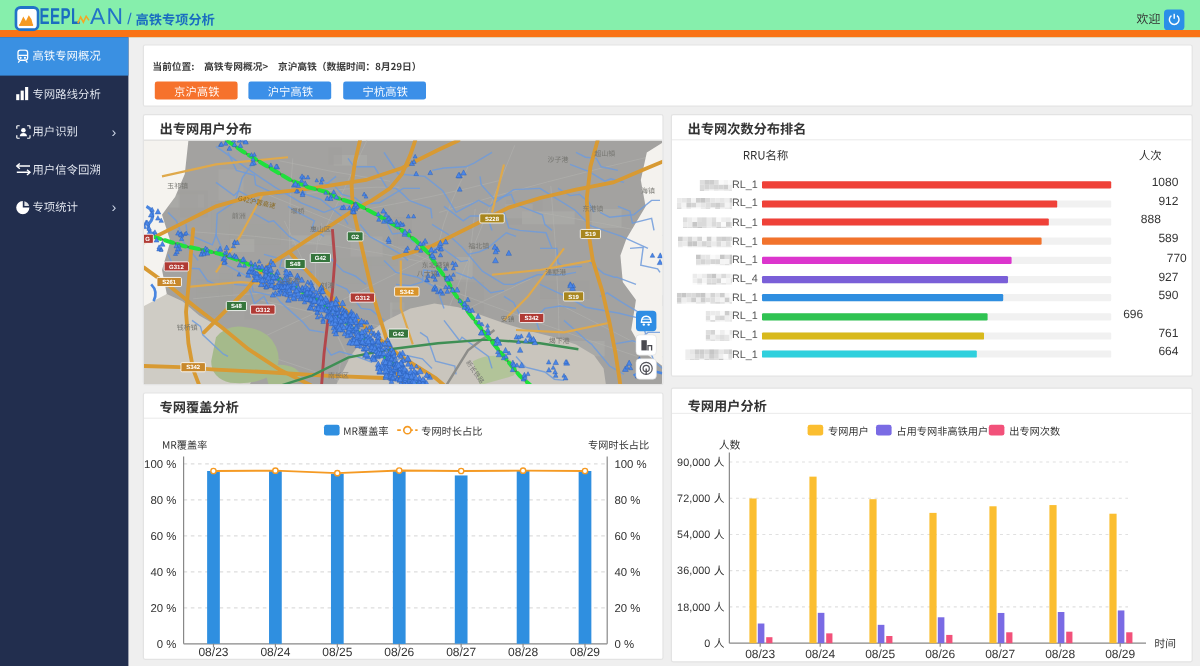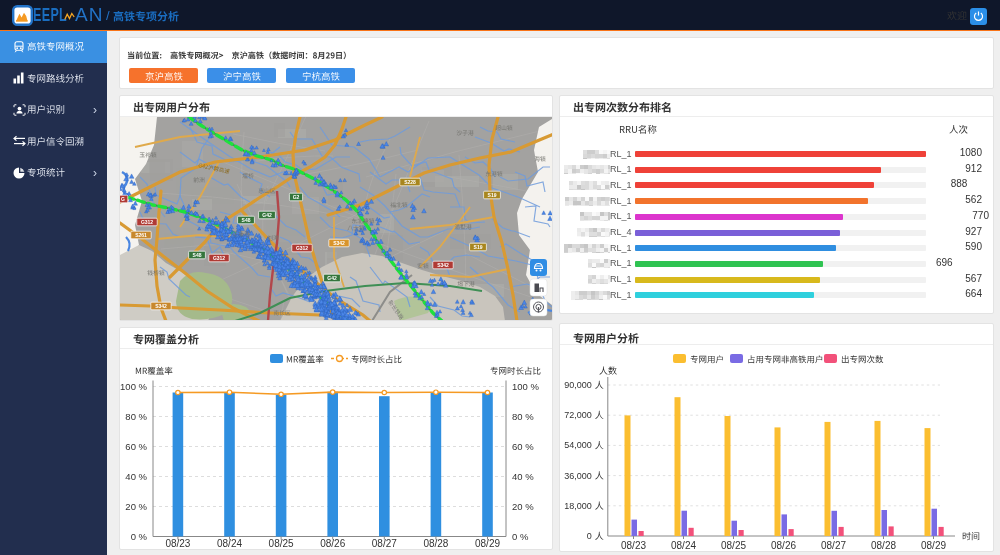--- a/index.html
+++ b/index.html
@@ -126,21 +126,21 @@
       <path id="gr65f6" d="M474 452C527 375 595 269 627 208L693 246C659 307 590 409 536 485ZM324 402V174H153V402ZM324 469H153V688H324ZM81 756V25H153V106H394V756ZM764 835V640H440V566H764V33C764 13 756 6 736 6C714 4 640 4 562 7C573 -15 585 -49 590 -70C690 -70 754 -69 790 -56C826 -44 840 -22 840 33V566H962V640H840V835Z"></path>
       <path id="gr5360" d="M155 382V-79H228V-16H768V-74H844V382H522V582H926V652H522V840H446V382ZM228 55V311H768V55Z"></path>
       <path id="gr6bd4" d="M125 -72C148 -55 185 -39 459 50C455 68 453 102 454 126L208 50V456H456V531H208V829H129V69C129 26 105 3 88 -7C101 -22 119 -54 125 -72ZM534 835V87C534 -24 561 -54 657 -54C676 -54 791 -54 811 -54C913 -54 933 15 942 215C921 220 889 235 870 250C863 65 856 18 806 18C780 18 685 18 665 18C620 18 611 28 611 85V377C722 440 841 516 928 590L865 656C804 593 707 516 611 457V835Z"></path>
       <path id="gr975e" d="M579 835V-80H656V160H958V234H656V391H920V462H656V614H941V687H656V835ZM56 235V161H353V-79H430V836H353V688H79V614H353V463H95V391H353V235Z"></path>
       <path id="gr51fa" d="M104 341V-21H814V-78H895V341H814V54H539V404H855V750H774V477H539V839H457V477H228V749H150V404H457V54H187V341Z"></path>
       <path id="gr6570" d="M443 821C425 782 393 723 368 688L417 664C443 697 477 747 506 793ZM88 793C114 751 141 696 150 661L207 686C198 722 171 776 143 815ZM410 260C387 208 355 164 317 126C279 145 240 164 203 180C217 204 233 231 247 260ZM110 153C159 134 214 109 264 83C200 37 123 5 41 -14C54 -28 70 -54 77 -72C169 -47 254 -8 326 50C359 30 389 11 412 -6L460 43C437 59 408 77 375 95C428 152 470 222 495 309L454 326L442 323H278L300 375L233 387C226 367 216 345 206 323H70V260H175C154 220 131 183 110 153ZM257 841V654H50V592H234C186 527 109 465 39 435C54 421 71 395 80 378C141 411 207 467 257 526V404H327V540C375 505 436 458 461 435L503 489C479 506 391 562 342 592H531V654H327V841ZM629 832C604 656 559 488 481 383C497 373 526 349 538 337C564 374 586 418 606 467C628 369 657 278 694 199C638 104 560 31 451 -22C465 -37 486 -67 493 -83C595 -28 672 41 731 129C781 44 843 -24 921 -71C933 -52 955 -26 972 -12C888 33 822 106 771 198C824 301 858 426 880 576H948V646H663C677 702 689 761 698 821ZM809 576C793 461 769 361 733 276C695 366 667 468 648 576Z"></path>
       <path id="gr95f4" d="M91 615V-80H168V615ZM106 791C152 747 204 684 227 644L289 684C265 726 211 785 164 827ZM379 295H619V160H379ZM379 491H619V358H379ZM311 554V98H690V554ZM352 784V713H836V11C836 -2 832 -6 819 -7C806 -7 765 -8 723 -6C733 -25 743 -57 747 -75C808 -75 851 -75 878 -63C904 -50 913 -31 913 11V784Z"></path>
     </defs>
   </svg>
 
-<div style="position:absolute;left:0;top:0;width:1000px;height:31px;background:#0f172a;border-bottom:1px solid #f97316">
+<div style="position:absolute;left:0;top:0;width:1000px;height:31px;background:#86efac;border-bottom:6px solid #f97316">
   <svg width="21" height="21" viewBox="0 0 21 21" style="position:absolute;left:12px;top:5px">
       <rect x="1.2" y="1.2" width="18.6" height="18.6" rx="4" fill="#fff" stroke="#2273c8" stroke-width="2.4"></rect>
       <path d="M4,16.2 L7.4,8.8 L9.6,12.4 L12,7.8 L14.2,11 L15.6,16.2 Z" fill="#f59a23"></path>
       <rect x="4" y="15.2" width="11.6" height="1.4" fill="#f59a23"></rect>
     </svg>
   <span style="position:absolute;left:33px;top:4px;font-size:19px;font-weight:bold;color:#1a6dc0;letter-spacing:0.5px;transform:scaleX(0.66);transform-origin:0 0">EEPL</span>
   <svg width="11" height="9" viewBox="0 0 11 9" style="position:absolute;left:64px;top:12px">
       <path d="M0.8,7.5 L3.2,2.2 L5.5,6.5 L7.8,1.5 L10.2,5" fill="none" stroke="#f5a623" stroke-width="1.3"></path>
     </svg>
   <span style="position:absolute;left:75px;top:4px;font-size:19px;color:#2273c8;letter-spacing:1px">AN</span>
@@ -1839,21 +1839,21 @@
           <rect x="32" y="8" width="4" height="4" fill="rgb(230,230,230)"></rect>
           <rect x="36" y="8" width="4" height="4" fill="rgb(235,235,235)"></rect>
           <rect x="40" y="8" width="4" height="4" fill="rgb(230,230,230)"></rect>
           <rect x="44" y="8" width="4" height="4" fill="rgb(235,235,235)"></rect>
         </svg>
       </div>
       <div style="position:absolute;left:50px;top:2px;width:23px;font-size:9px;color:#555">RL_1</div>
       <div style="position:absolute;left:75px;top:4.5px;width:291px;height:6px;background:#f1f1f1;border-radius:1px">
         <div style="width:232.8px;height:6px;background:#f2732c;border-radius:1px"></div>
       </div>
-      <div style="position:absolute;left:376px;top:0.5px;width:46px;font-size:10px;color:#333;text-align:right">562</div>
+      <div style="position:absolute;left:376px;top:0.5px;width:46px;font-size:10px;color:#333;text-align:right">589</div>
     </div>
     <div style="position:absolute;left:0;top:113.3px;width:433px;height:15px">
       <div style="position:absolute;left:20px;top:3px">
         <svg width="30" height="9" style="display:block">
           <rect x="0" y="0" width="4" height="4" fill="rgb(198,198,198)"></rect>
           <rect x="4" y="0" width="4" height="4" fill="rgb(230,230,230)"></rect>
           <rect x="8" y="0" width="4" height="4" fill="rgb(230,230,230)"></rect>
           <rect x="12" y="0" width="4" height="4" fill="rgb(250,250,250)"></rect>
           <rect x="16" y="0" width="4" height="4" fill="rgb(244,244,244)"></rect>
           <rect x="20" y="0" width="4" height="4" fill="rgb(198,198,198)"></rect>
@@ -2017,21 +2017,21 @@
           <rect x="8" y="8" width="4" height="4" fill="rgb(230,230,230)"></rect>
           <rect x="12" y="8" width="4" height="4" fill="rgb(212,212,212)"></rect>
           <rect x="16" y="8" width="4" height="4" fill="rgb(218,218,218)"></rect>
           <rect x="20" y="8" width="4" height="4" fill="rgb(250,250,250)"></rect>
         </svg>
       </div>
       <div style="position:absolute;left:50px;top:2px;width:23px;font-size:9px;color:#555">RL_1</div>
       <div style="position:absolute;left:75px;top:4.5px;width:291px;height:6px;background:#f1f1f1;border-radius:1px">
         <div style="width:185.4px;height:6px;background:#d8b91c;border-radius:1px"></div>
       </div>
-      <div style="position:absolute;left:376px;top:0.5px;width:46px;font-size:10px;color:#333;text-align:right">567</div>
+      <div style="position:absolute;left:376px;top:0.5px;width:46px;font-size:10px;color:#333;text-align:right">761</div>
     </div>
     <div style="position:absolute;left:0;top:191.8px;width:433px;height:15px">
       <div style="position:absolute;left:11px;top:3px">
         <svg width="39" height="9" style="display:block">
           <rect x="0" y="0" width="4" height="4" fill="rgb(238,238,238)"></rect>
           <rect x="4" y="0" width="4" height="4" fill="rgb(230,230,230)"></rect>
           <rect x="8" y="0" width="4" height="4" fill="rgb(205,205,205)"></rect>
           <rect x="12" y="0" width="4" height="4" fill="rgb(205,205,205)"></rect>
           <rect x="16" y="0" width="4" height="4" fill="rgb(218,218,218)"></rect>
           <rect x="20" y="0" width="4" height="4" fill="rgb(198,198,198)"></rect>

